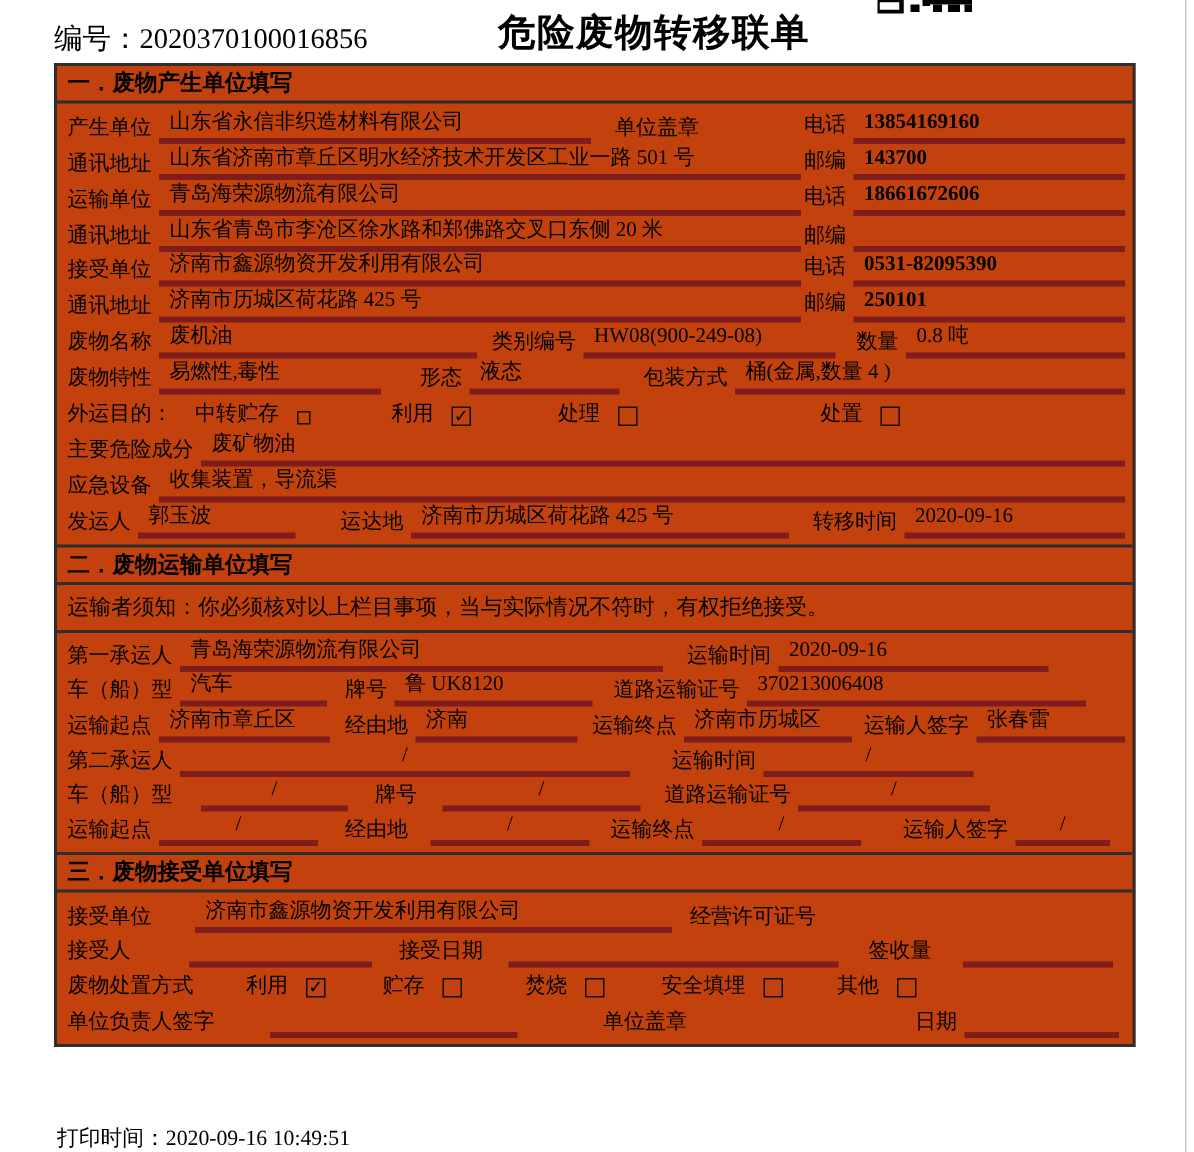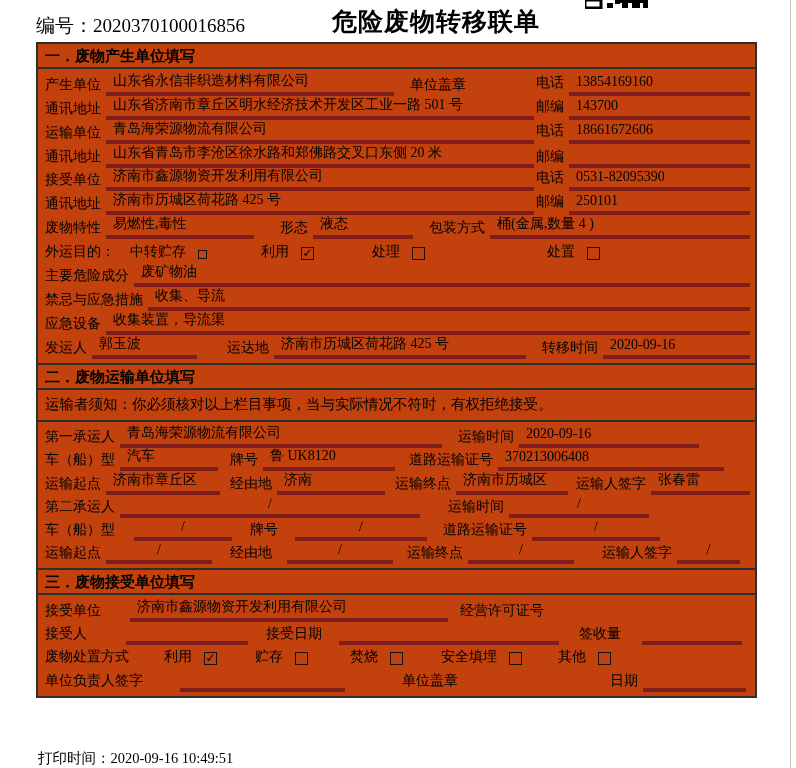--- a/index.html
+++ b/index.html
@@ -53,21 +53,21 @@
   .lb { white-space: nowrap; padding: 0 5px 2px 2px; }
   .uv {
     border-bottom: 4px solid #7f1d1d;
     padding: 0 2px 2px 7px;
     white-space: nowrap; overflow: hidden;
   }
   .fill { flex: 1; }
   .sp { flex: 1; }
   .ctr { text-align: center; padding-left: 2px; }
   .rg { margin-left: auto; display: flex; width: 216px; }
-  .rg .uv { flex: 1; }
+  .rg .uv { flex: 1; font-weight: bold; }
   .cb {
     display: inline-block; width: 13px; height: 13px;
     border: 1.5px solid #111; margin: 0 0 3px 7px;
     text-align: center; line-height: 11px;
     font-size: 12px; font-weight: bold;
     font-family: "DejaVu Sans", sans-serif;
   }
   .cb.small { width: 9px; height: 9px; margin-bottom: 4px; }
   .cbgrp { display: flex; align-items: flex-end; }
   .print-time {
@@ -150,20 +150,28 @@
 
         <div class="row">
           <span class="lb">通讯地址</span>
           <span class="uv" style="width:428px">济南市历城区荷花路 425 号</span>
           <span class="rg">
             <span class="lb">邮编</span>
             <span class="uv">250101</span>
           </span>
         </div>
 
+        <div class="row">
+          <span class="lb">废物名称</span>
+          <span class="uv" style="width:212px">废机油</span>
+          <span class="lb" style="margin-left:8px">类别编号</span>
+          <span class="uv" style="width:168px">HW08(900-249-08)</span>
+          <span class="lb" style="margin-left:12px">数量</span>
+          <span class="uv fill">0.8 吨</span>
+        </div>
 
         <div class="row">
           <span class="lb">废物特性</span>
           <span class="uv" style="width:148px">易燃性,毒性</span>
           <span class="lb" style="margin-left:24px">形态</span>
           <span class="uv" style="width:100px">液态</span>
           <span class="lb" style="margin-left:14px">包装方式</span>
           <span class="uv fill">桶(金属,数量 4 )</span>
         </div>
 
@@ -185,24 +193,20 @@
             <span class="lb">处置</span>
             <span class="cb"></span>
           </span>
         </div>
 
         <div class="row">
           <span class="lb">主要危险成分</span>
           <span class="uv fill">废矿物油</span>
         </div>
 
-        <div class="row">
-          <span class="lb">禁忌与应急措施</span>
-          <span class="uv fill">收集、导流</span>
-        </div>
 
         <div class="row">
           <span class="lb">应急设备</span>
           <span class="uv fill">收集装置，导流渠</span>
         </div>
 
         <div class="row">
           <span class="lb">发运人</span>
           <span class="uv" style="width:105px">郭玉波</span>
           <span class="lb" style="margin-left:28px">运达地</span>

